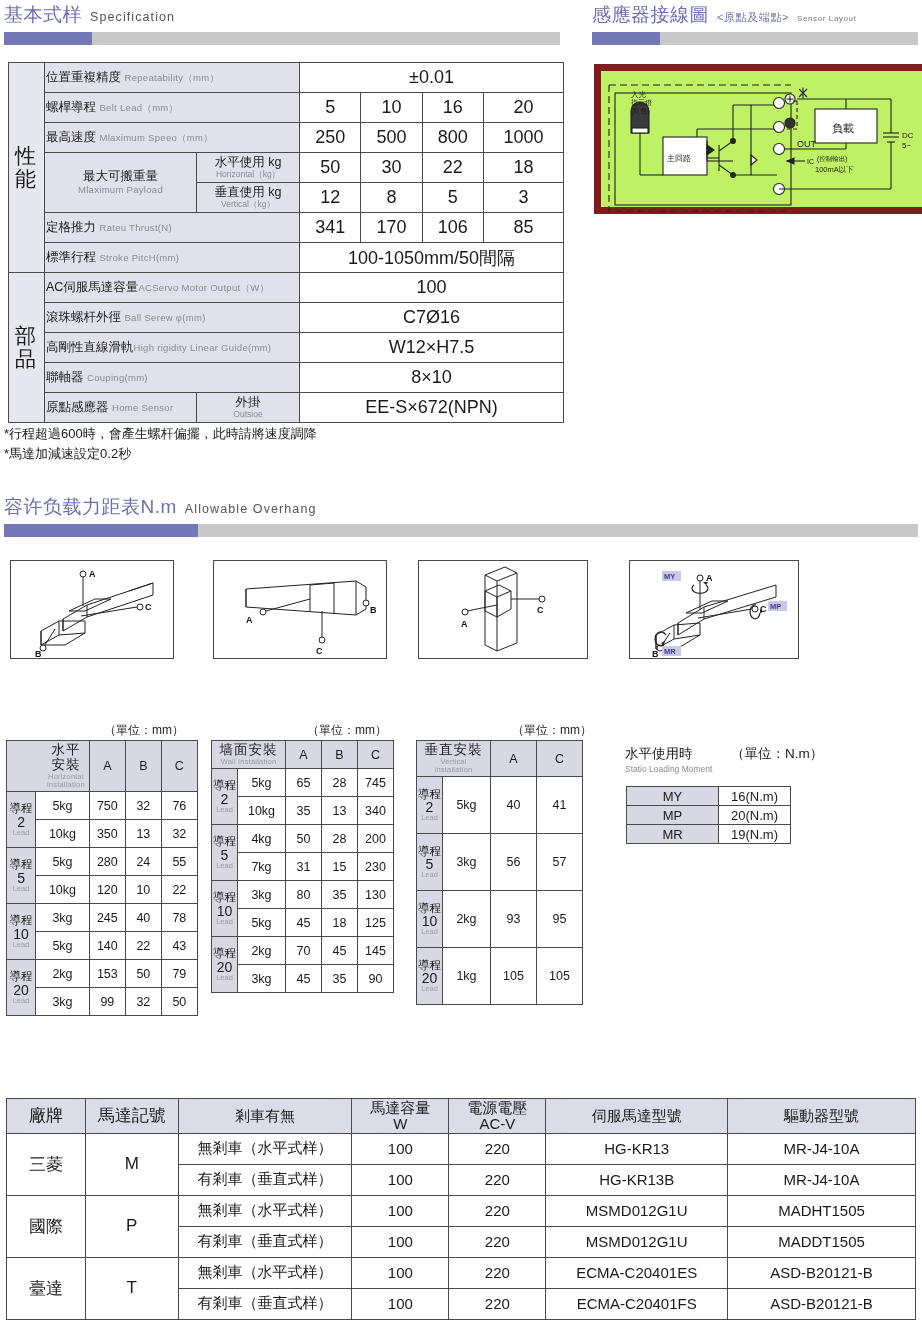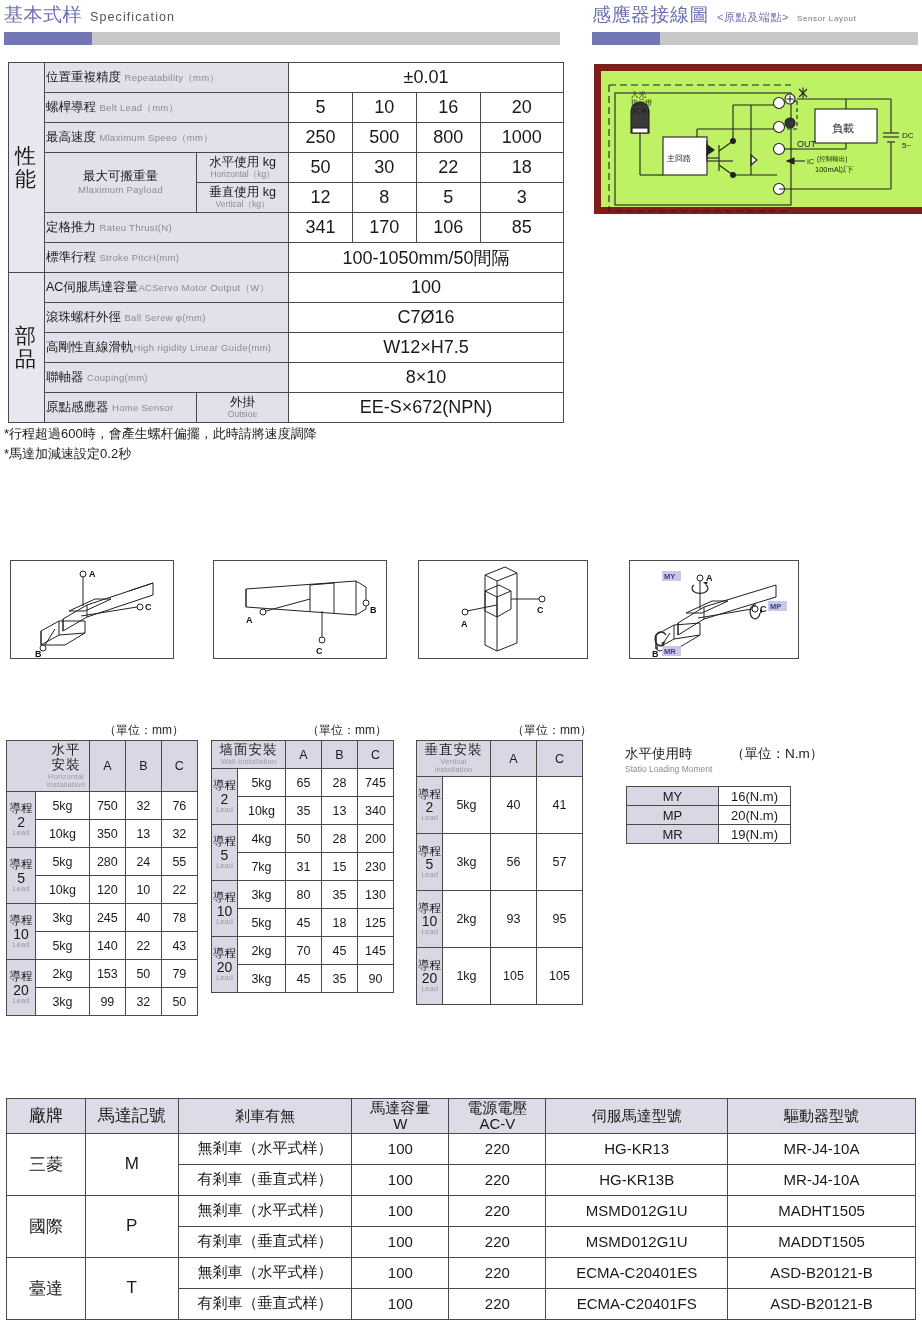--- a/index.html
+++ b/index.html
@@ -34,21 +34,21 @@
     width: 36px; background: #e7e7ef; font-size: 21px; letter-spacing: 2px;
     line-height: 1.05;
   }
   .spec .grp span { display: block; }
   .spec .lbl {
     background: #e1e1ec; text-align: left; font-size: 12.5px;
     white-space: nowrap;
   }
   .spec .lbl .en { font-size: 9.5px; color: #8a8a90; letter-spacing: .3px; }
   .spec .lbl2 {
-    background: #e1e1ec; font-size: 12.5px; line-height: 1.15; width: 92px;
+    background: #e1e1ec; font-size: 12.5px; line-height: 1.15; width: 103px;
   }
   .spec .lbl2 .en { font-size: 8.5px; color: #8a8a90; display: block; }
   .spec .lbl-wrap { text-align: center; }
   .spec .val { background: #fff; font-size: 18px; }
   .spec .payload { line-height: 1.3; }
   .spec .payload .en { font-size: 9.5px; color: #8a8a90; display: block; }
 
   
   .notes { position: absolute; left: 4px; top: 424px; font-size: 13px; line-height: 1.55; color: #1a1a1a; }
 
@@ -320,20 +320,30 @@
         <text x="196" y="76" font-size="9" id="t-out">OUT</text>
         <text x="206" y="93" font-size="7" id="t-ic">IC</text>
         <text x="216" y="90" font-size="6.5" id="t-ctrl">(控制輸出)</text>
         <text x="214" y="101" font-size="7.5" id="t-cur">100mA以下</text>
         <text x="301" y="67" font-size="8" id="t-dc1">DC</text>
         <text x="301" y="77" font-size="8" id="t-dc2">5~</text>
       </g>
     </svg>
   </div>
 
+  <div class="sec-head" style="left:4px; top:494px; width:196px;">
+    <div class="sec-title-row">
+      <span class="sec-cn">容许负载力距表N.m</span>
+      <span class="sec-en">Allowable  Overhang</span>
+    </div>
+    <div class="bar" style="width:914px;">
+      <div class="b1" style="width:194px;"></div>
+        <div class="b2"></div>
+    </div>
+  </div>
 
   <div class="diagram" style="left:10px; top:560px; width:164px; height:99px;">
     <svg width="162" height="97" viewBox="0 0 162 97">
       <g stroke="#222" fill="none" stroke-width="1">
         <path d="M52,58 L76,44 L142,22 L142,34 L76,56 L52,70 Z"></path>
         <path d="M52,58 L52,70"></path>
         <path d="M76,44 L76,56"></path>
         <path d="M118,30 L142,22"></path>
         <path d="M30,70 L48,60 L74,60 L74,72 L54,84 L30,84 Z"></path>
         <path d="M30,70 L30,84"></path>

